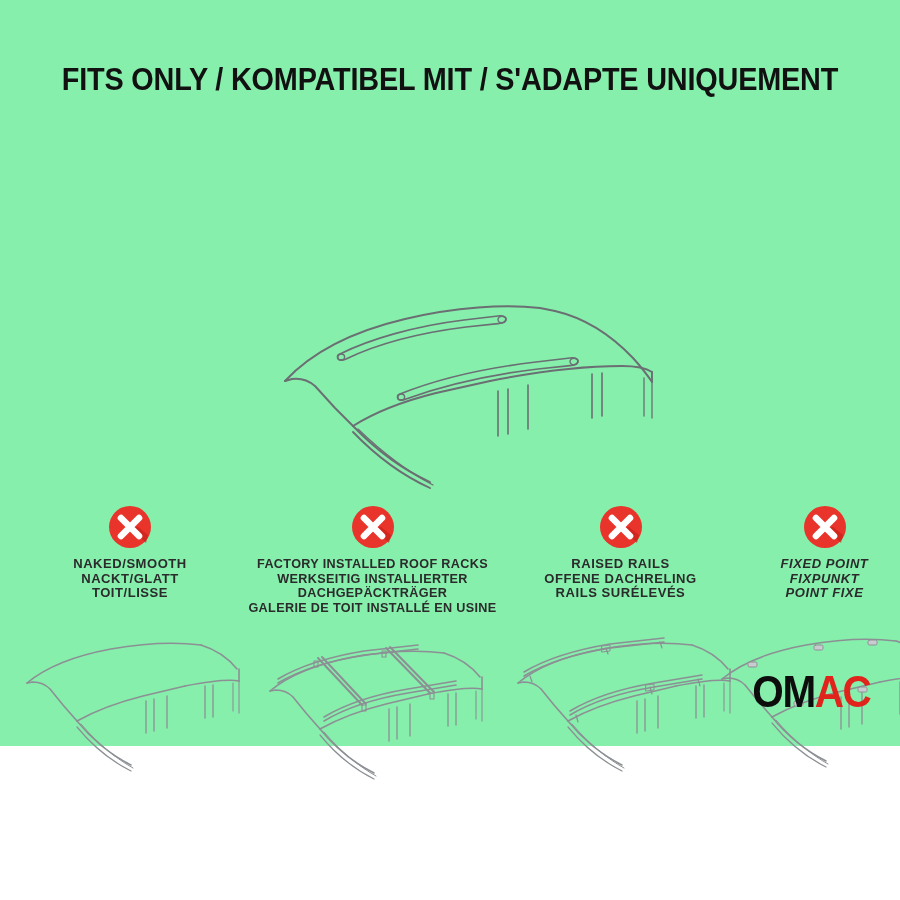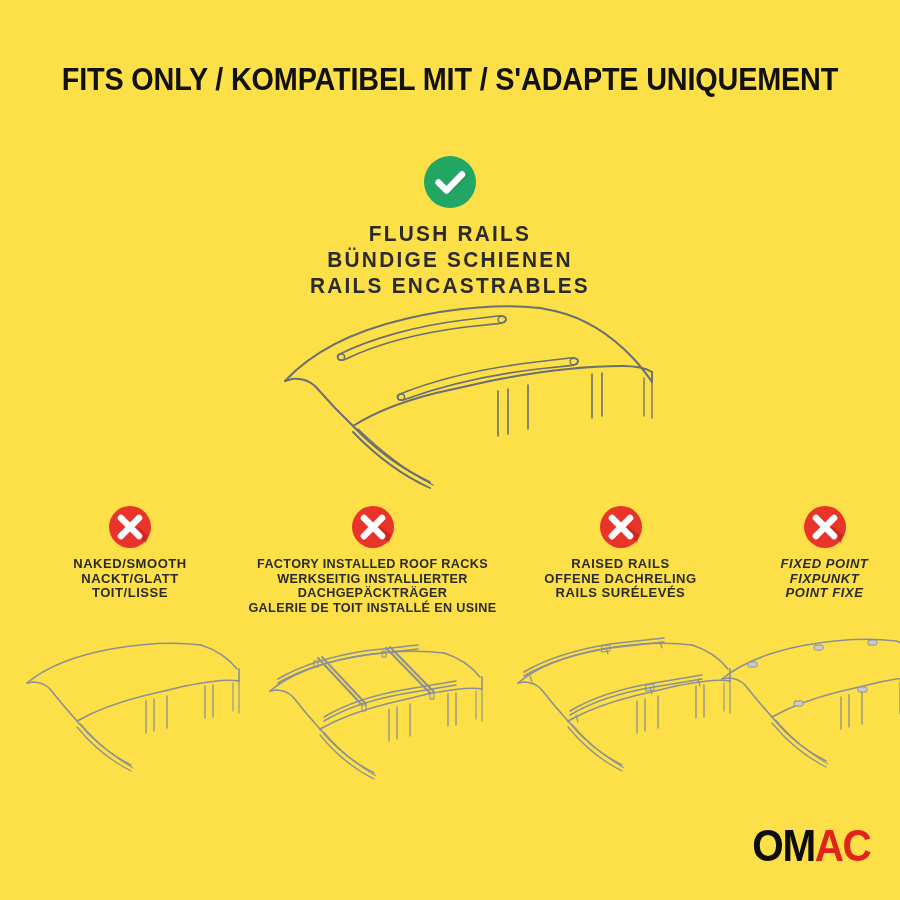--- a/index.html
+++ b/index.html
@@ -4,22 +4,22 @@
 <style>
   * { box-sizing: border-box; margin: 0; padding: 0; }
   html, body {
     width: 900px; height: 900px;
     background: #ffffff;
     font-family: "Liberation Sans", sans-serif;
     overflow: hidden;
   }
   .page {
     position: relative;
-    width: 900px; height: 900px;
-    background: #fde047;
+    width: 900px; height: 746px;
+    background: #86efac;
   }
 
   
   .header-title {
     position: absolute;
     top: 62px; left: 0; width: 900px;
     text-align: center;
     font-family: "Liberation Sans", sans-serif;
     font-weight: bold;
     font-size: 31px;
@@ -108,34 +108,20 @@
   .logo .dark { color: #0d0d0d; }
   .logo .red  { color: #e0241c; }
 </style>
 </head>
 <body>
 
 <div class="page">
 
   <div class="header-title">FITS ONLY / KOMPATIBEL MIT / S'ADAPTE UNIQUEMENT</div>
 
-  <div class="ok-block">
-
-    <svg class="ok-badge" viewBox="0 0 54 54">
-      <circle cx="27" cy="27" r="26" fill="#21a663"></circle>
-      <path d="M26 40 L46 20 L44 17 L26 33 Z" fill="#1e9459" opacity="0.55"></path>
-      <path d="M15.5 27.5 L23.5 35.5 L39 19.5" stroke="#ffffff" stroke-width="6.4" fill="none" stroke-linecap="round" stroke-linejoin="round"></path>
-    </svg>
-
-    <div class="ok-lines">
-      <div>FLUSH RAILS</div>
-      <div>BÜNDIGE SCHIENEN</div>
-      <div>RAILS ENCASTRABLES</div>
-    </div>
-  </div>
 
   <svg class="main-illu" viewBox="0 0 440 200">
     <g fill="none" stroke="#6b6e72" stroke-width="1.9" stroke-linecap="round" stroke-linejoin="round">
 
       <path d="M45 85 C70 58 110 36 165 23 C215 11 265 8 300 12 L315 15"></path>
       <path d="M315 15 C345 22 372 40 393 62 C402 72 408 80 412 86"></path>
       <path d="M45 85 L52 83 C60 82 68 84 75 90 L95 112 L113 130"></path>
       <path d="M113 130 C140 158 168 176 190 186"></path>
       <path d="M113 130 C132 118 160 106 196 97 L250 85"></path>
       <path d="M250 85 C300 75 345 70 382 70 C396 70 406 72 412 76"></path>

